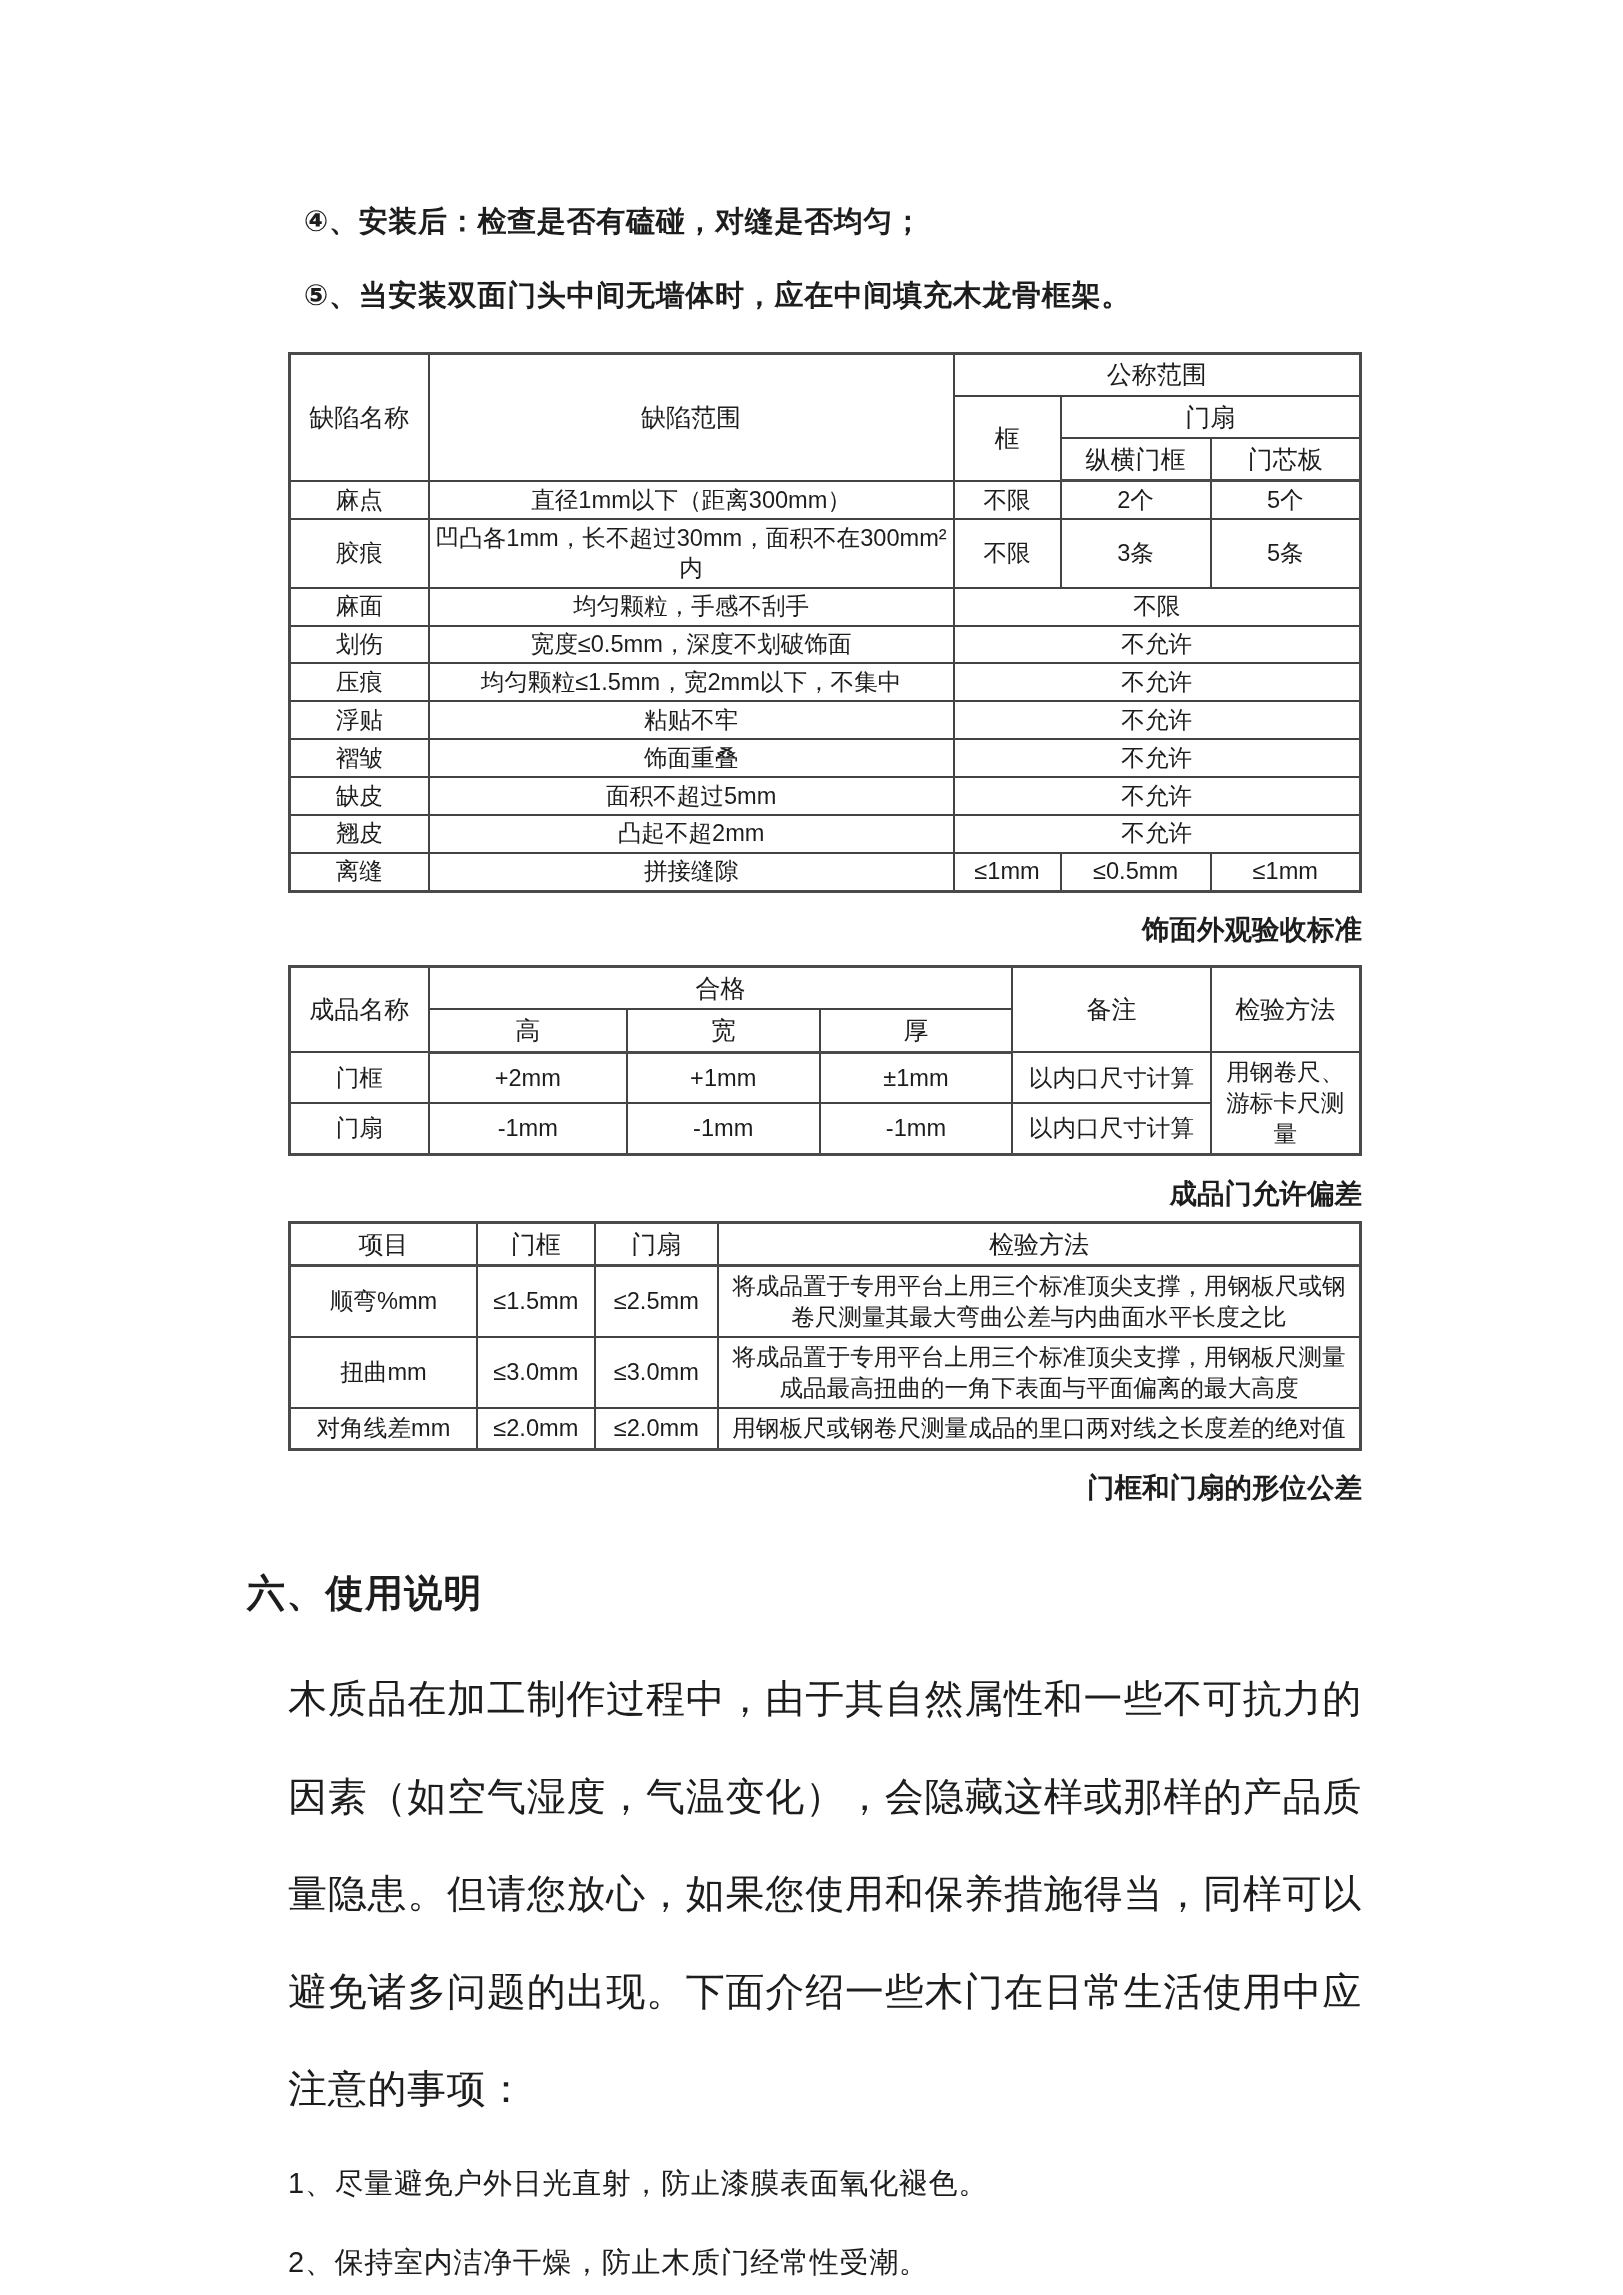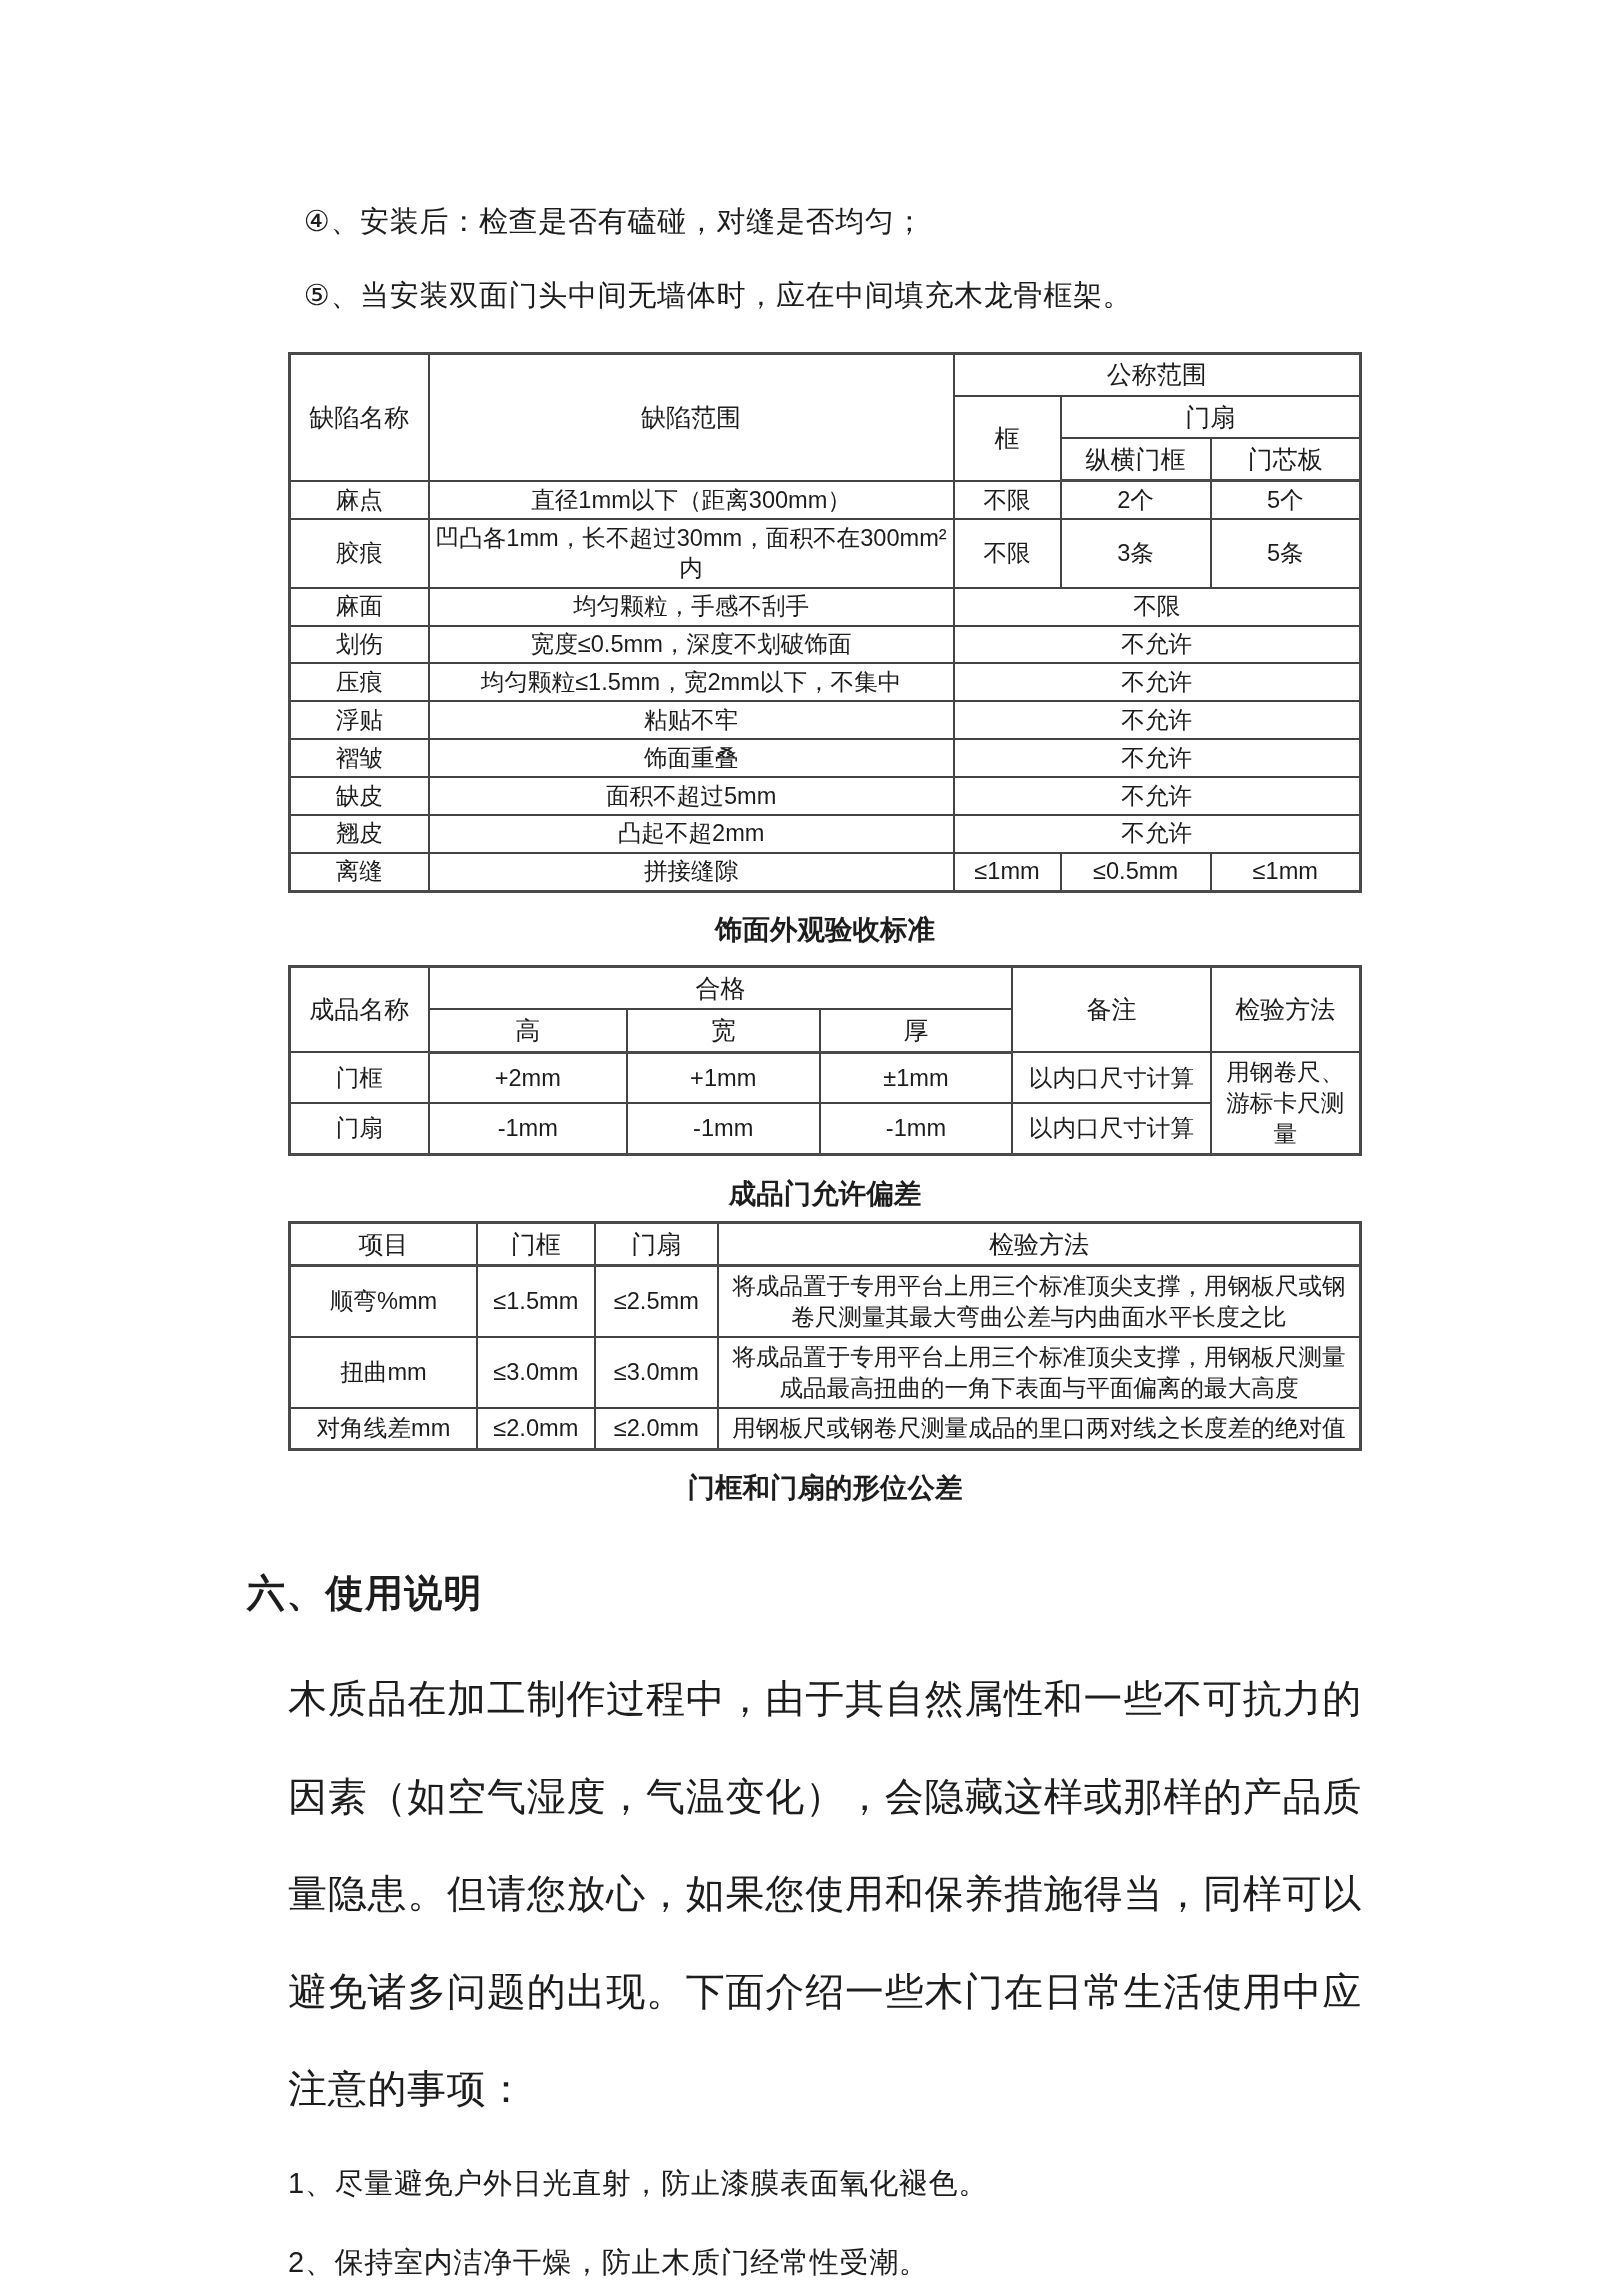--- a/index.html
+++ b/index.html
@@ -11,20 +11,21 @@
     position:relative;
     overflow:hidden;
   }
   .content { width:1074px; margin-left:288px; padding-top:203px; }
 
   
   .intro-line {
     font-size:29px; line-height:1.25;
     margin-left:15.7px; margin-bottom:38px;
     letter-spacing:0.7px;
+    font-weight:bold;
   }
 
   
   table {
     width:100%; border-collapse:collapse; table-layout:fixed;
     font-size:23.6px; color:#1d1d1d;
     border:3.3px solid #4a4a4a;
   }
   th,td {
     border:2px solid #434343;
@@ -39,21 +40,21 @@
   .tbl2 { margin-top:17px; }
   .tbl3 { margin-top:9px; }
   .tbl1 col.c1{width:13%;} .tbl1 col.c2{width:49%;} .tbl1 col.c3{width:10%;}
   .tbl1 col.c4{width:14%;} .tbl1 col.c5{width:14%;}
   .tbl2 col.c1{width:13%;} .tbl2 col.c2{width:18.5%;} .tbl2 col.c3{width:18%;}
   .tbl2 col.c4{width:18%;} .tbl2 col.c5{width:18.5%;} .tbl2 col.c6{width:14%;}
   .tbl3 col.c1{width:17.5%;} .tbl3 col.c2{width:11%;} .tbl3 col.c3{width:11.5%;}
   .tbl3 col.c4{width:60%;}
 
   .tcaption {
-    text-align:center; font-weight:bold; font-size:27.5px;
+    text-align:right; font-weight:bold; font-size:27.5px;
     margin-top:19.6px;
     font-family:Liberation Mono, monospace;
   }
 
   
   .section-heading {
     font-size:38px; font-weight:bold;
     margin-top:62px; margin-left:-41px;
     letter-spacing:1.3px;
   }

